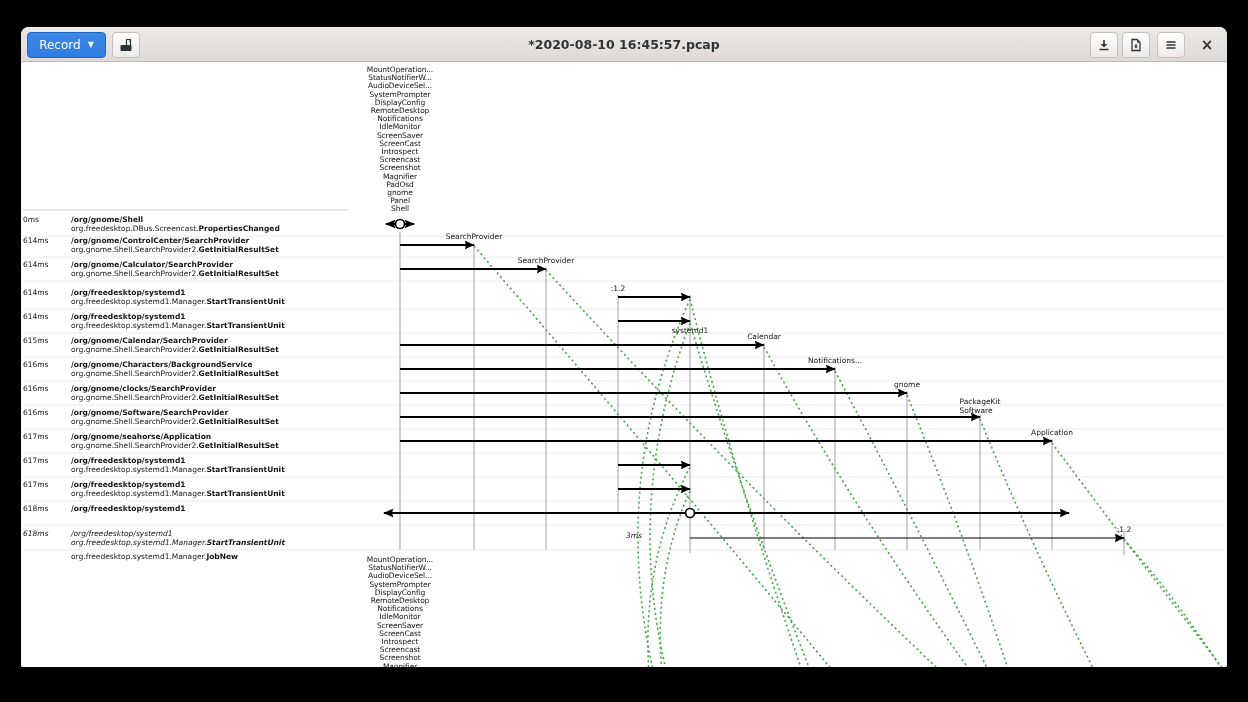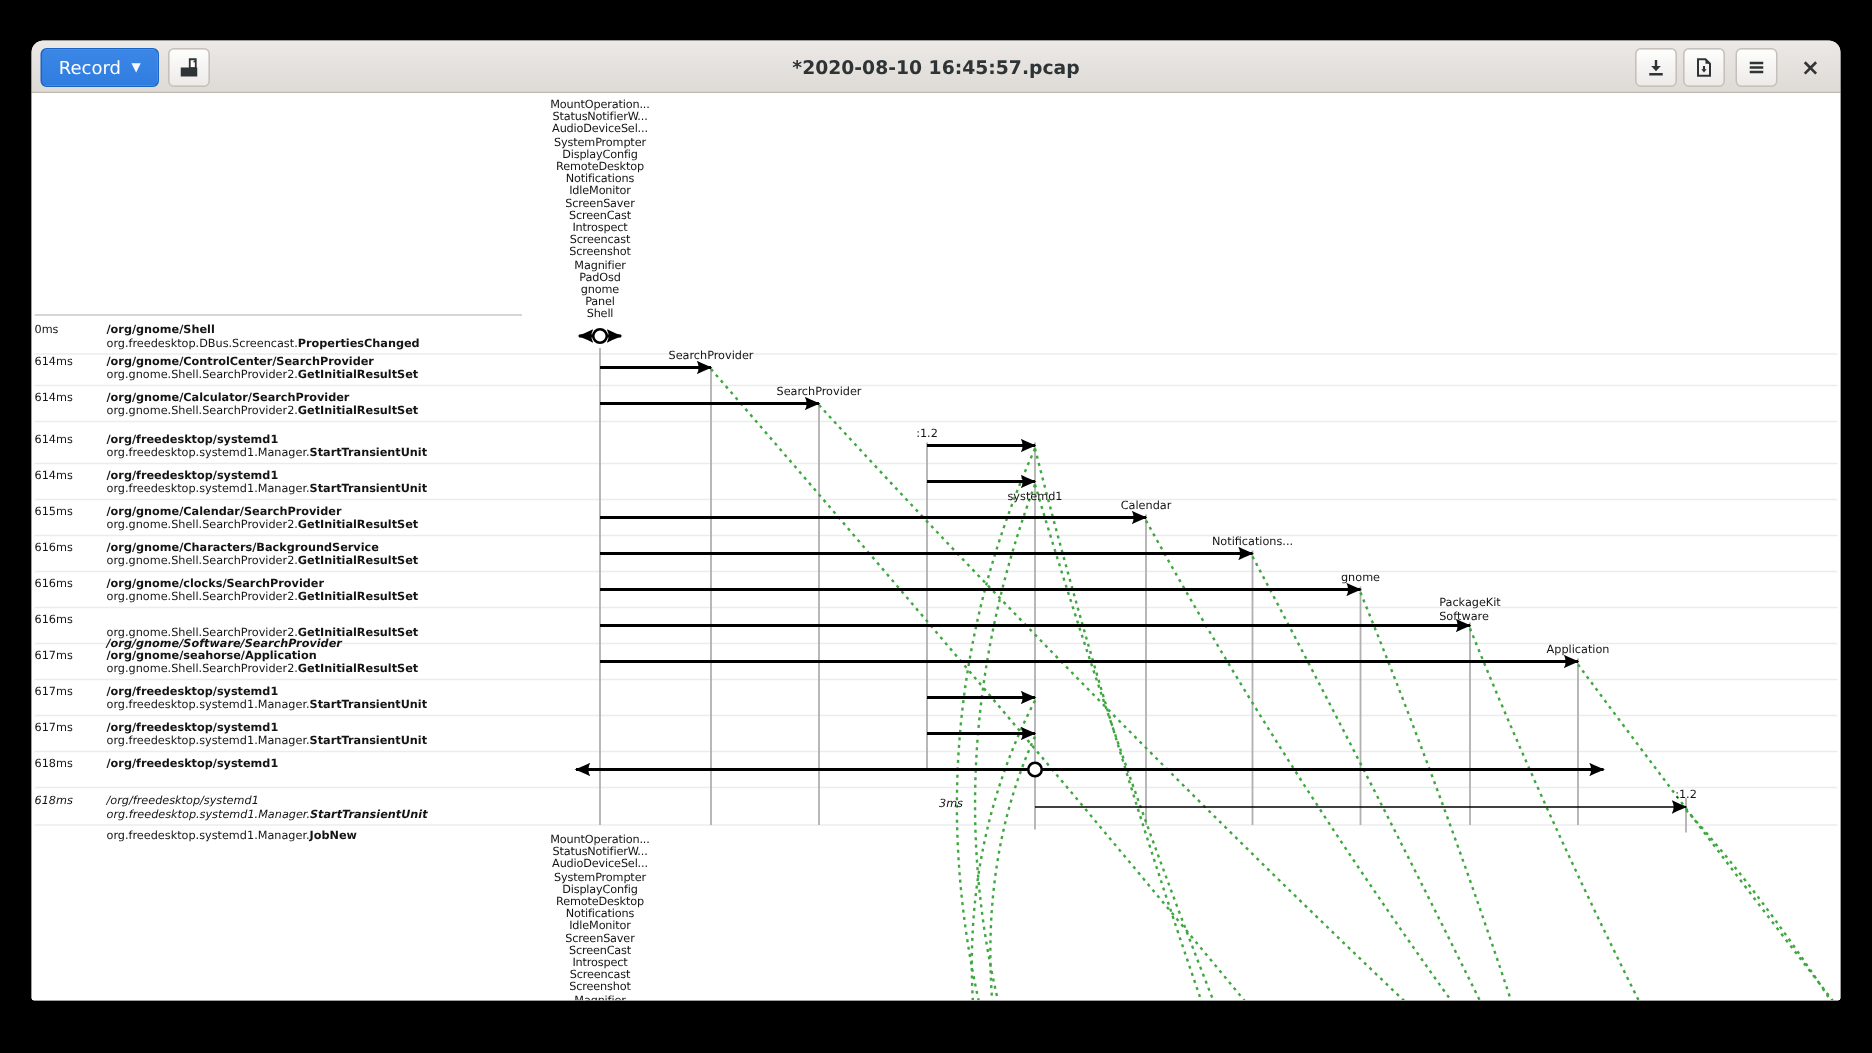--- a/index.html
+++ b/index.html
@@ -198,21 +198,21 @@
         <div class="ts" style="left: 2px; top: 274px; width: 44px;">615ms</div>
         <div class="pathline" style="left: 50px; top: 274px;">/org/gnome/Calendar/SearchProvider</div>
         <div class="ifaceline" style="left: 50px; top: 283px;"><span>org.gnome.Shell.SearchProvider2.</span><b>GetInitialResultSet</b></div>
         <div class="ts" style="left: 2px; top: 298px; width: 44px;">616ms</div>
         <div class="pathline" style="left: 50px; top: 298px; text-align: right;">/org/gnome/Characters/BackgroundService</div>
         <div class="ifaceline" style="left: 50px; top: 307px;"><span>org.gnome.Shell.SearchProvider2.</span><b>GetInitialResultSet</b></div>
         <div class="ts" style="left: 2px; top: 322px; width: 44px;">616ms</div>
         <div class="pathline" style="left: 50px; top: 322px;">/org/gnome/clocks/SearchProvider</div>
         <div class="ifaceline" style="left: 50px; top: 331px;"><span>org.gnome.Shell.SearchProvider2.</span><b>GetInitialResultSet</b></div>
         <div class="ts" style="left: 2px; top: 346px; width: 44px;">616ms</div>
-        <div class="pathline" style="left: 50px; top: 362px; font-style: italic;">/org/gnome/Software/SearchProvider</div>
+        <div class="pathline" style="left: 50px; top: 346px;">/org/gnome/Software/SearchProvider</div>
         <div class="ifaceline" style="left: 50px; top: 355px;"><span>org.gnome.Shell.SearchProvider2.</span><b>GetInitialResultSet</b></div>
         <div class="ts" style="left: 2px; top: 370px; width: 44px;">617ms</div>
         <div class="pathline" style="left: 50px; top: 370px;">/org/gnome/seahorse/Application</div>
         <div class="ifaceline" style="left: 50px; top: 379px;"><span>org.gnome.Shell.SearchProvider2.</span><b>GetInitialResultSet</b></div>
         <div class="ts" style="left: 2px; top: 394px; width: 44px;">617ms</div>
         <div class="pathline" style="left: 50px; top: 394px;">/org/freedesktop/systemd1</div>
         <div class="ifaceline" style="left: 50px; top: 403px;"><span>org.freedesktop.systemd1.Manager.</span><b>StartTransientUnit</b></div>
         <div class="ts" style="left: 2px; top: 418px; width: 44px;">617ms</div>
         <div class="pathline" style="left: 50px; top: 418px;">/org/freedesktop/systemd1</div>
         <div class="ifaceline" style="left: 50px; top: 427px;"><span>org.freedesktop.systemd1.Manager.</span><b>StartTransientUnit</b></div>

